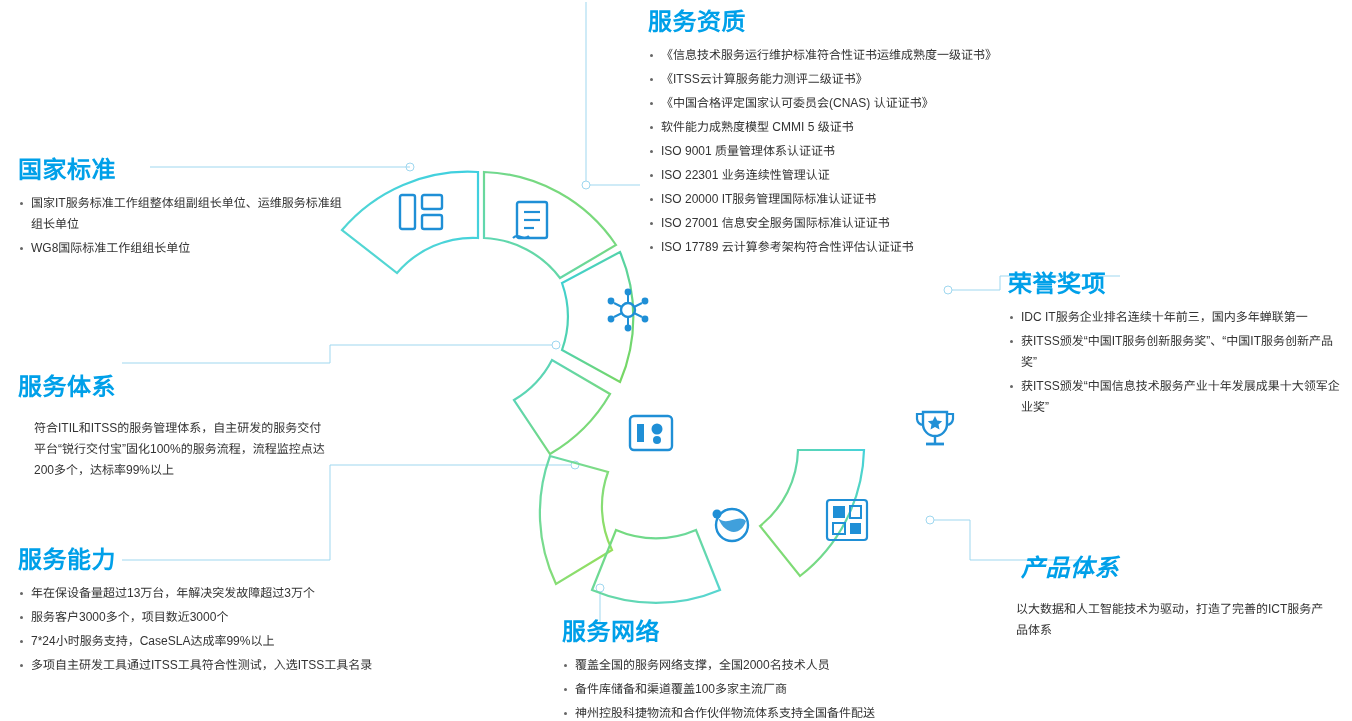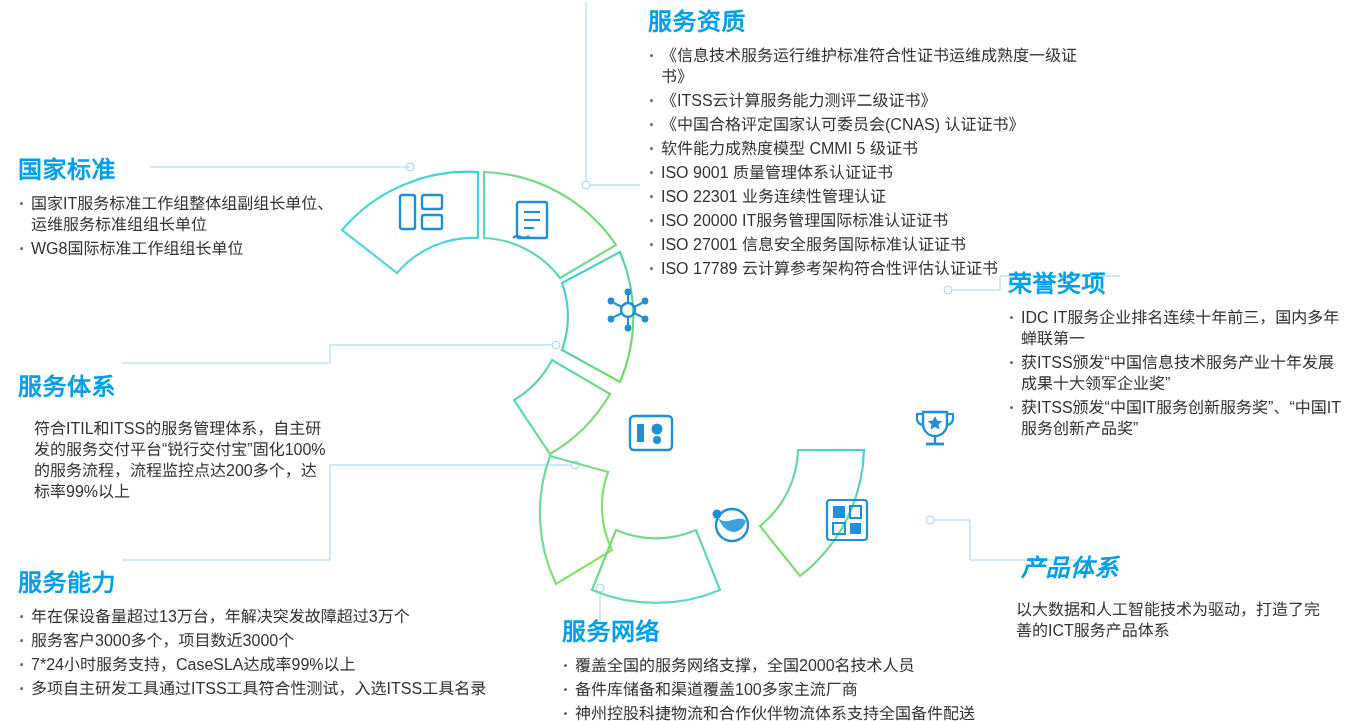--- a/index.html
+++ b/index.html
@@ -28,21 +28,21 @@
     font-weight: bold;
     color: #00a0e9;
     margin: 0 0 8px 0;
     letter-spacing: 0.5px;
   }
   .block-title.italic {
     font-style: italic;
     margin-left: 21px;
   }
   .block-body {
-    font-size: 16px;
+    font-size: 12px;
     line-height: 21px;
     color: #333333;
   }
   ul.bullets {
     list-style: none;
     margin: 0;
     padding: 0;
   }
   ul.bullets > li {
     position: relative;
@@ -60,21 +60,21 @@
     background: #666666;
   }
   p.para {
     margin: 16px;
   }
 
   
   #blk-service-qualification { left: 648px; top: 2px; width: 450px; }
   #blk-national-standard    { left: 18px;  top: 150px; width: 330px; }
   #blk-service-system       { left: 18px;  top: 367px; width: 330px; }
-  #blk-service-capability   { left: 18px;  top: 563px; width: 520px; }
+  #blk-service-capability   { left: 18px;  top: 540px; width: 520px; }
   #blk-service-network      { left: 562px; top: 612px; width: 460px; }
   #blk-honors               { left: 1008px;top: 264px; width: 334px; }
   #blk-product-system       { left: 1000px;top: 548px; width: 340px; }
 
   
   #connectors {
     position: absolute;
     left: 0;
     top: 0;
     width: 1352px;
@@ -296,22 +296,22 @@
         <li>神州控股科捷物流和合作伙伴物流体系支持全国备件配送</li>
       </ul>
     </div>
   </div>
 
   <div class="block" id="blk-honors">
     <div class="block-title">荣誉奖项</div>
     <div class="block-body">
       <ul class="bullets">
         <li>IDC  IT服务企业排名连续十年前三，国内多年蝉联第一</li>
+        <li>获ITSS颁发“中国IT服务创新服务奖”、“中国IT服务创新产品奖”</li>
         <li>获ITSS颁发“中国信息技术服务产业十年发展成果十大领军企业奖”</li>
-        <li>获ITSS颁发“中国IT服务创新服务奖”、“中国IT服务创新产品奖”</li>
       </ul>
     </div>
   </div>
 
   <div class="block" id="blk-product-system">
     <div class="block-title italic">产品体系</div>
     <div class="block-body">
       <p class="para">以大数据和人工智能技术为驱动，打造了完善的ICT服务产品体系</p>
     </div>
   </div>

